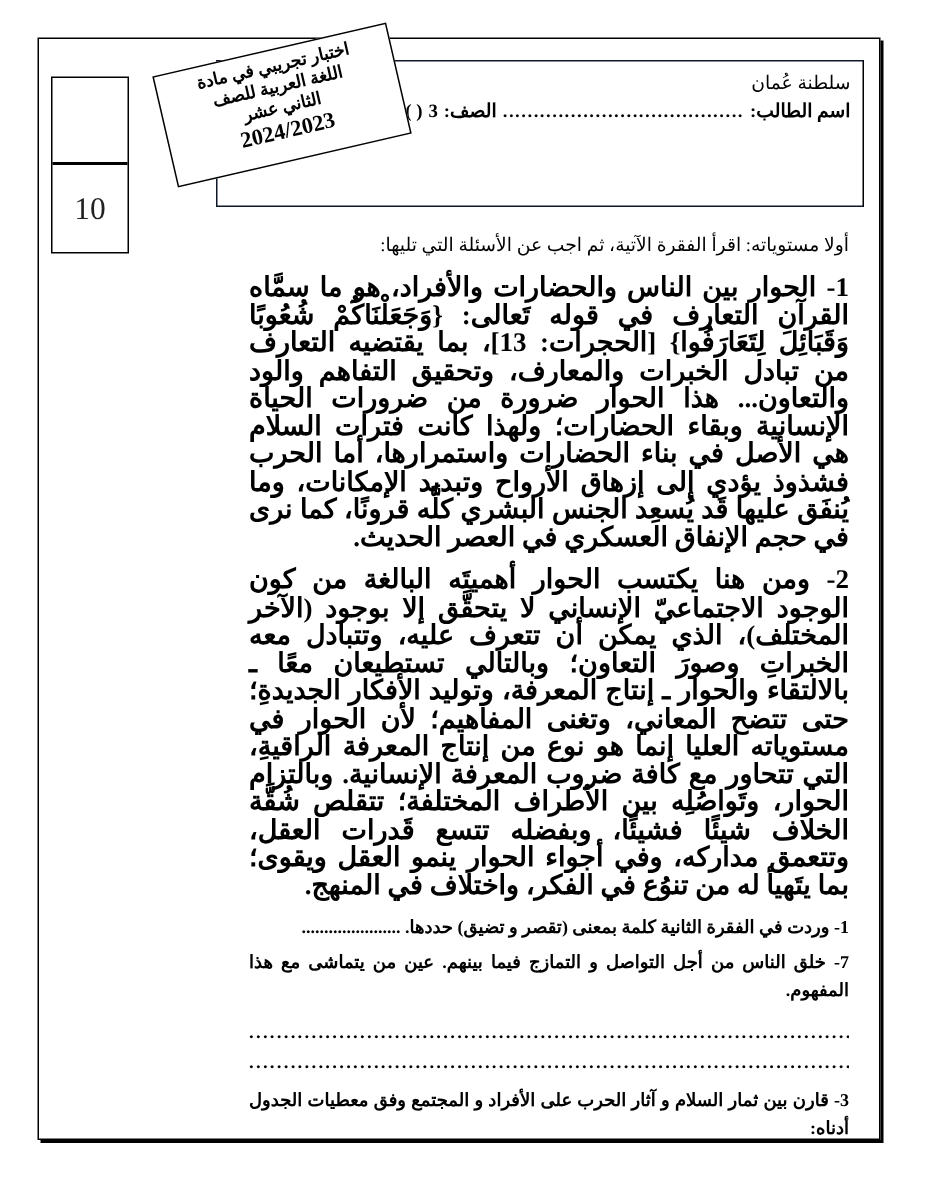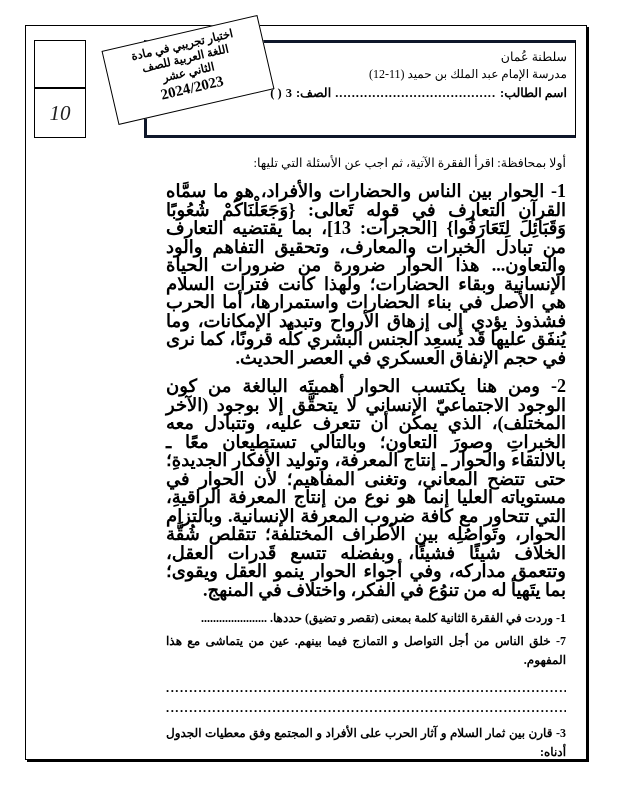--- a/index.html
+++ b/index.html
@@ -31,26 +31,25 @@
   
   .top-area {
     position: relative;
     height: 118px;
   }
 
   
   .marks-box {
     position: absolute;
     right: 500px;            
-    top: 14px;
+    top: 25px;
     width: 52px;
-    height: 98px;
+    height: 118px;
     border: 1px solid #000;
     box-sizing: border-box;
-    font-style: italic;
   }
   .marks-cell {
     height: 50%;
     box-sizing: border-box;
     display: flex;
     align-items: center;
     justify-content: center;
     font-family: "Liberation Serif", serif;
     font-size: 21px;
     color: #222;
@@ -59,21 +58,21 @@
     border-bottom: 2px solid #000;
   }
 
   
   .header-cell {
     position: absolute;
     right: 10px;
     top: 14px;
     width: 432px;
     height: 98px;
-    border: 3px solid #0f172a;
+    border: 1px solid #0f172a;
     border-right: 1px solid #000;
     box-sizing: border-box;
     padding: 6px 8px 2px 8px;
     text-align: right;
     direction: rtl;
     font-family: "Liberation Serif", "DejaVu Serif", serif;
   }
   .header-line {
     font-size: 12.5px;
     line-height: 17px;
@@ -176,42 +175,41 @@
 
   <div class="top-area">
 
     <div class="marks-box">
       <div class="marks-cell top"></div>
       <div class="marks-cell">10</div>
     </div>
 
     <div class="header-cell">
       <div class="header-line">سلطنة عُمان</div>
-      <div class="header-line school">مدرسة الإمام عبد الملك بن حميد (11-12)</div>
       <div class="student-row">
         <span class="lbl">اسم الطالب:</span>
         <span class="dots">.......................................</span>
         <span class="lbl">الصف:</span>
         <span class="grade">3</span>
         <span class="grade">(   )</span>
       </div>
     </div>
 
     <div class="stamp">
       <div class="l1">اختبار تجريبي في مادة</div>
       <div class="l2">اللغة العربية للصف</div>
       <div class="l3">الثاني عشر</div>
       <div class="l4">2024/2023</div>
     </div>
 
   </div>
 
   <div class="content">
 
-    <div class="intro">أولا بمحافظة: اقرأ الفقرة الآتية، ثم اجب عن الأسئلة التي تليها:</div>
+    <div class="intro">أولا مستوياته: اقرأ الفقرة الآتية، ثم اجب عن الأسئلة التي تليها:</div>
 
     <div class="para">1- الحوار بين الناس والحضارات والأفراد، هو ما سمَّاه القرآن التعارف في قوله تَعالى: {وَجَعَلْنَاكُمْ شُعُوبًا وَقَبَائِلَ لِتَعَارَفُوا} [الحجرات: 13]، بما يقتضيه التعارف من تبادل الخبرات والمعارف، وتحقيق التفاهم والود والتعاون... هذا الحوار ضرورة من ضرورات الحياة الإنسانية وبقاء الحضارات؛ ولهذا كانت فترات السلام هي الأصل في بناء الحضارات واستمرارها، أما الحرب فشذوذ يؤدي إلى إزهاق الأرواح وتبديد الإمكانات، وما يُنفَق عليها قَد يُسعِد الجنس البشري كلَّه قرونًا، كما نرى في حجم الإنفاق العسكري في العصر الحديث.</div>
 
     <div class="para">2- ومن هنا يكتسب الحوار أهميتَه البالغة من كون الوجود الاجتماعيّ الإنساني لا يتحقَّق إلا بوجود (الآخر المختلف)، الذي يمكن أن تتعرف عليه، وتتبادل معه الخبراتِ وصورَ التعاون؛ وبالتالي تستطيعان معًا ـ بالالتقاء والحوار ـ إنتاج المعرفة، وتوليد الأفكار الجديدةِ؛ حتى تتضح المعاني، وتغنى المفاهيم؛ لأن الحوار في مستوياته العليا إنما هو نوع من إنتاج المعرفة الراقيةِ، التي تتحاور مع كافة ضروب المعرفة الإنسانية.   وبالتزام الحوار، وتَواصُلِه بين الأطراف المختلفة؛ تتقلص شُقَّة الخلاف شيئًا فشيئًا، وبفضله تتسع قَدرات العقل، وتتعمق مداركه، وفي أجواء الحوار ينمو العقل ويقوى؛ بما يتَهيأ له من تنوُع في الفكر، واختلاف في المنهج.</div>
 
     <div class="q tight">1- وردت في الفقرة الثانية كلمة بمعنى (تقصر و تضيق) حددها. ......................</div>
 
     <div class="q">7- خلق الناس من أجل التواصل و التمازج فيما بينهم. عين من يتماشى مع هذا المفهوم.</div>
 
     <div class="dotline">................................................................................................................</div>

